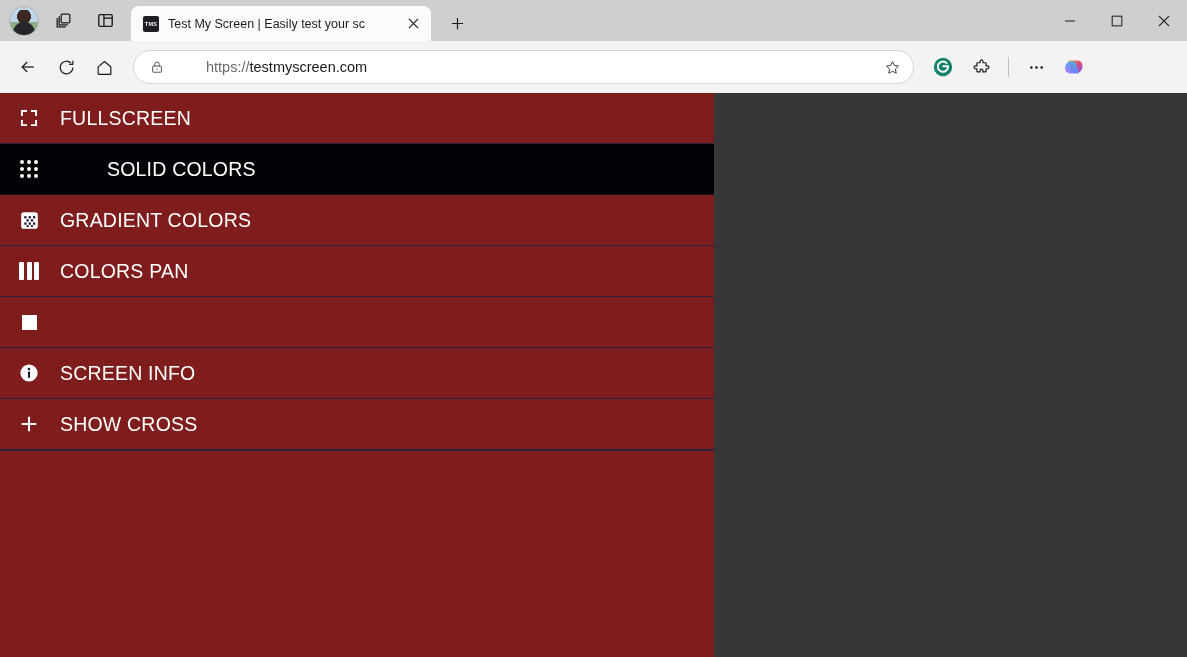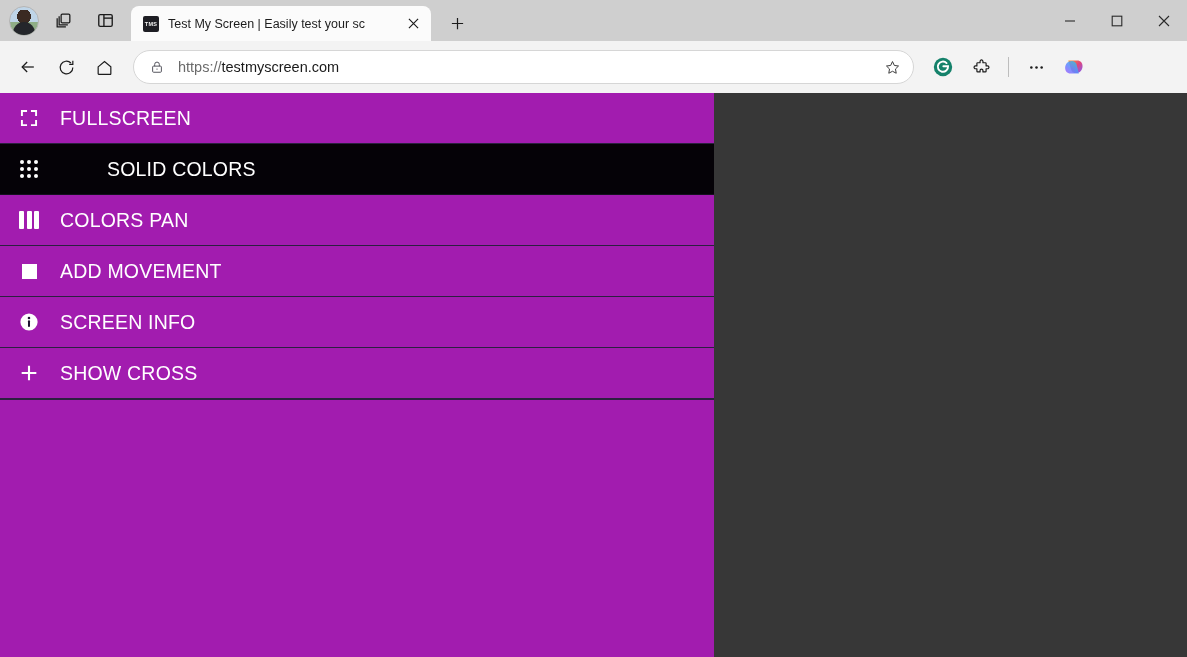--- a/index.html
+++ b/index.html
@@ -109,40 +109,41 @@
   .omnibox {
     flex: 1;
     height: 34px;
     margin: 0 9px;
     background: #ffffff;
     border: 1px solid #d6d6d6;
     border-radius: 17px;
     display: flex; align-items: center;
     padding: 0 6px 0 12px;
     max-width: 781px;
+    gap: 28px;
   }
   .omni-lock { width: 22px; height: 22px; display: flex; align-items: center; justify-content: center; color: #52525b; flex:none; }
   .omni-url { flex: 1; font-size: 14.5px; color: #1a1a1a; margin-left: 10px; white-space: nowrap; overflow: hidden; }
   .omni-url .scheme { color: #6a6a6a; }
   .omni-star { width: 30px; height: 30px; display: flex; align-items: center; justify-content: center; color: #3b3b3b; flex:none; }
   .toolbar-right { display: flex; align-items: center; gap: 2px; }
   .divider-v { width: 1px; height: 20px; background: #bdbdbd; margin: 0 7px; }
 
   
   .viewport {
     flex: 1;
     background: #373737;
     position: relative;
     overflow: hidden;
   }
   .menu-panel {
     position: absolute;
     left: 0; top: 0; bottom: 0;
     width: 714px;
-    background: #a21caf;
+    background: #7f1d1d;
   }
   .menu-item {
     height: 51px;
     display: flex;
     align-items: center;
     padding-left: 16px;
     border-bottom: 1px solid #2c2040;
     color: #ffffff;
   }
   .menu-item.active {
@@ -349,37 +350,56 @@
               <i></i>
               <i></i>
             <i></i>
               <i></i>
               <i></i>
           </span>
         </span>
         <span class="mi-label">SOLID COLORS</span>
       </div>
 
+      <div class="menu-item">
+        <span class="mi-icon">
+          <svg width="21" height="21" viewBox="0 0 24 24">
+            <rect x="2.5" y="2.5" width="19" height="19" rx="3" fill="#ffffff"></rect>
+            <g fill="#1e1330">
+              <rect x="6" y="7" width="2.6" height="2.6"></rect>
+                <rect x="11" y="7" width="2.6" height="2.6"></rect>
+                <rect x="16" y="7" width="2.6" height="2.6"></rect>
+              <rect x="8.5" y="10.6" width="2.6" height="2.6"></rect>
+                <rect x="13.5" y="10.6" width="2.6" height="2.6"></rect>
+              <rect x="6" y="14.2" width="2.6" height="2.6"></rect>
+                <rect x="11" y="14.2" width="2.6" height="2.6"></rect>
+                <rect x="16" y="14.2" width="2.6" height="2.6"></rect>
+              <rect x="8.5" y="17.4" width="2.6" height="2"></rect>
+                <rect x="13.5" y="17.4" width="2.6" height="2"></rect>
+            </g>
+          </svg>
+        </span>
+        <span class="mi-label">GRADIENT COLORS</span>
+      </div>
 
       <div class="menu-item">
         <span class="mi-icon">
           <span class="ic-bars">
               <i></i>
               <i></i>
               <i></i>
             </span>
         </span>
         <span class="mi-label">COLORS PAN</span>
       </div>
 
       <div class="menu-item">
         <span class="mi-icon">
           <span class="ic-square"></span>
         </span>
-        <span class="mi-label">ADD MOVEMENT</span>
       </div>
 
       <div class="menu-item">
         <span class="mi-icon">
           <svg width="22" height="22" viewBox="0 0 24 24">
             <circle cx="12" cy="12" r="9.4" fill="#ffffff"></circle>
             <rect x="10.9" y="10.2" width="2.2" height="7.2" rx="1" fill="#1e1330"></rect>
             <circle cx="12" cy="7.6" r="1.4" fill="#1e1330"></circle>
           </svg>
         </span>

